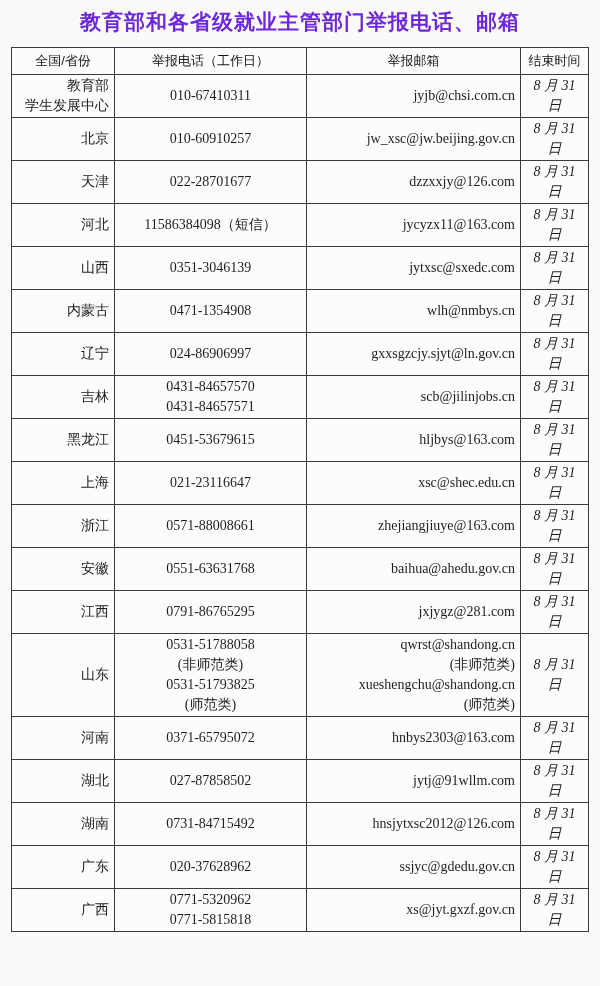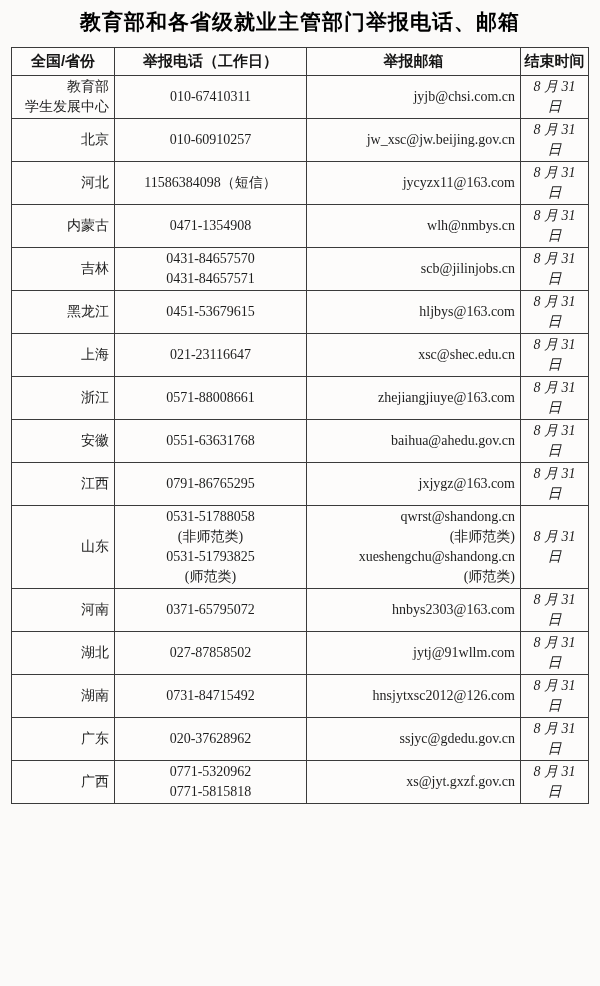--- a/index.html
+++ b/index.html
@@ -13,40 +13,40 @@
     color: #1d1d1d;
     font-family: "Liberation Serif", "DejaVu Serif", serif;
     overflow: hidden;
   }
   .page-title {
     margin: 8px 0 11px;
     text-align: center;
     font-size: 21px;
     font-weight: bold;
     letter-spacing: 1px;
-    color: #000000;
+    color: #6d28d9;
     font-family: "Liberation Sans", "DejaVu Sans", sans-serif;
   }
   table.doc-table {
     border-collapse: collapse;
     table-layout: fixed;
     width: 577px;
     margin: 0 auto;
     background: #fdfcfb;
   }
   table.doc-table th,
   table.doc-table td {
     border: 1.5px solid #3b3b3b;
     vertical-align: middle;
     overflow: hidden;
   }
   table.doc-table th {
     font-family: "Liberation Sans", "DejaVu Sans", sans-serif;
-    font-weight: bold;
-    font-size: 15px;
+    font-weight: normal;
+    font-size: 13px;
     padding: 4px 2px;
     text-align: center;
     color: #151515;
   }
   table.doc-table td {
     font-size: 14px;
     line-height: 20px;
     padding: 1px 5px;
     white-space: pre-line;
   }
@@ -89,29 +89,47 @@
           <td class="c2">jyjb@chsi.com.cn</td>
           <td class="c3">8 月 31 日</td>
         </tr>
         <tr>
           <td class="c0">北京</td>
           <td class="c1">010-60910257</td>
           <td class="c2">jw_xsc@jw.beijing.gov.cn</td>
           <td class="c3">8 月 31 日</td>
         </tr>
         <tr>
+          <td class="c0">天津</td>
+          <td class="c1">022-28701677</td>
+          <td class="c2">dzzxxjy@126.com</td>
+          <td class="c3">8 月 31 日</td>
+        </tr>
+        <tr>
           <td class="c0">河北</td>
           <td class="c1">11586384098（短信）</td>
           <td class="c2">jycyzx11@163.com</td>
           <td class="c3">8 月 31 日</td>
         </tr>
         <tr>
+          <td class="c0">山西</td>
+          <td class="c1">0351-3046139</td>
+          <td class="c2">jytxsc@sxedc.com</td>
+          <td class="c3">8 月 31 日</td>
+        </tr>
+        <tr>
           <td class="c0">内蒙古</td>
           <td class="c1">0471-1354908</td>
           <td class="c2">wlh@nmbys.cn</td>
+          <td class="c3">8 月 31 日</td>
+        </tr>
+        <tr>
+          <td class="c0">辽宁</td>
+          <td class="c1">024-86906997</td>
+          <td class="c2">gxxsgzcjy.sjyt@ln.gov.cn</td>
           <td class="c3">8 月 31 日</td>
         </tr>
         <tr>
           <td class="c0">吉林</td>
           <td class="c1">0431-84657570
 0431-84657571</td>
           <td class="c2">scb@jilinjobs.cn</td>
           <td class="c3">8 月 31 日</td>
         </tr>
         <tr>
@@ -134,21 +152,21 @@
         </tr>
         <tr>
           <td class="c0">安徽</td>
           <td class="c1">0551-63631768</td>
           <td class="c2">baihua@ahedu.gov.cn</td>
           <td class="c3">8 月 31 日</td>
         </tr>
         <tr>
           <td class="c0">江西</td>
           <td class="c1">0791-86765295</td>
-          <td class="c2">jxjygz@163.com</td>
+          <td class="c2">jxjygz@281.com</td>
           <td class="c3">8 月 31 日</td>
         </tr>
         <tr>
           <td class="c0">山东</td>
           <td class="c1">0531-51788058
 (非师范类)
 0531-51793825
 (师范类)</td>
           <td class="c2">qwrst@shandong.cn
 　(非师范类)

